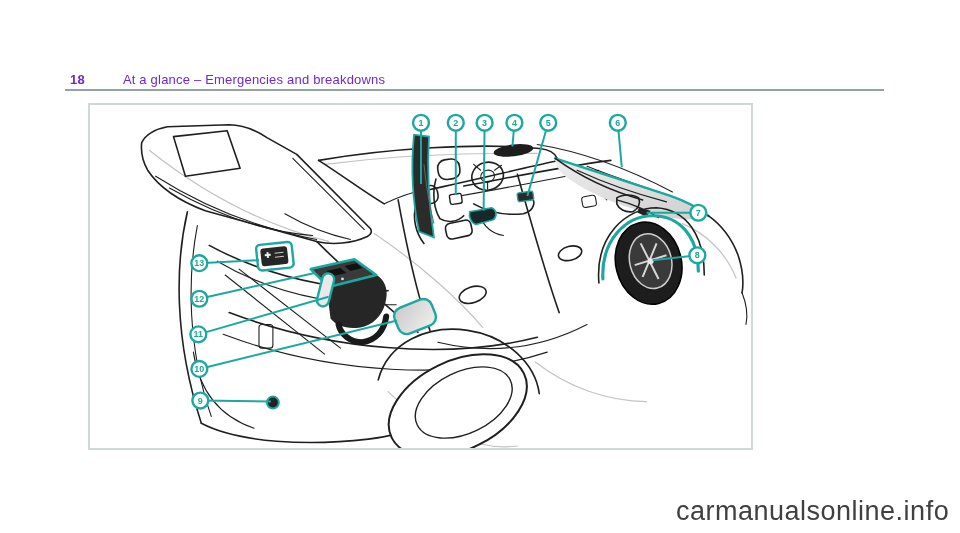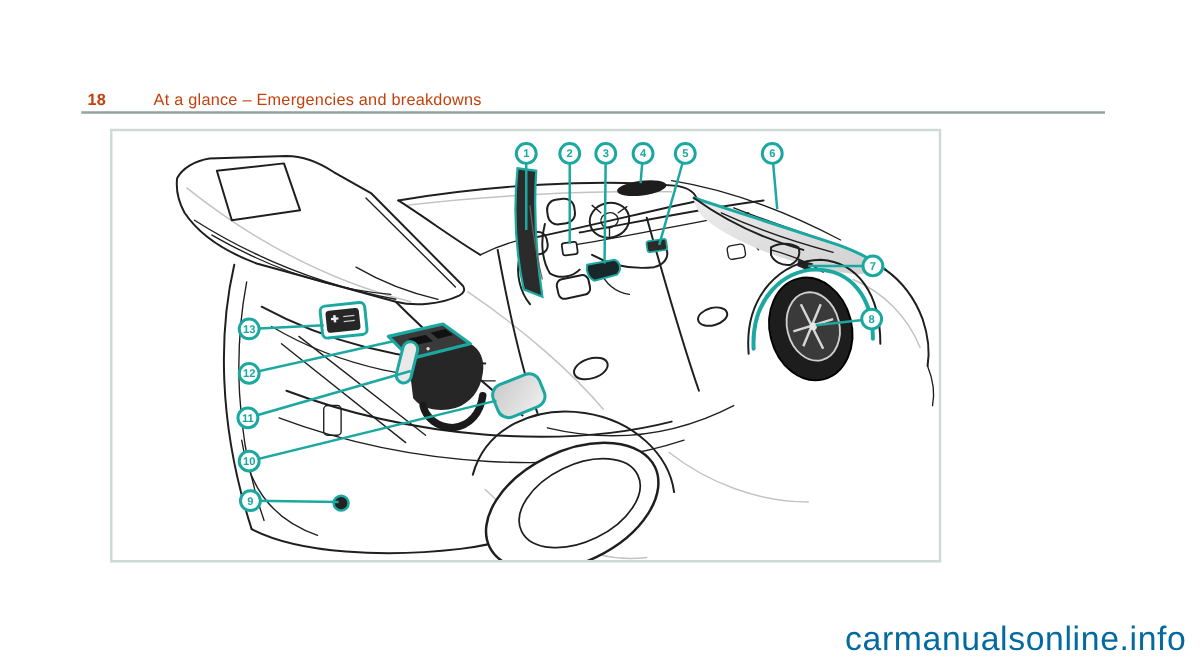--- a/index.html
+++ b/index.html
@@ -1,30 +1,30 @@
 <!DOCTYPE html>
 <html style="--accent: #1BA8A0;"><head>
 <meta charset="utf-8">
 <style>
   html,body{margin:0;padding:0;}
   body{
     width:960px;height:533px;position:relative;background:#ffffff;
     font-family:"Liberation Sans",sans-serif;overflow:hidden;
   }
-  .header{position:absolute;left:70px;top:72px;display:flex;align-items:baseline;color:#c2410c;}
+  .header{position:absolute;left:70px;top:72px;display:flex;align-items:baseline;color:#6d28d9;}
   .page-num{font-weight:bold;font-size:13px;letter-spacing:.2px;}
   .section-title{font-size:13px;margin-left:38px;letter-spacing:.2px;}
   .rule{position:absolute;left:65px;top:89px;width:819px;height:2px;background:#93a3a0;}
   .figure{
     position:absolute;left:88px;top:103px;width:665px;height:347px;
     border:2px solid #cfd9d8;box-sizing:border-box;background:#ffffff;
   }
   .figure svg{display:block;width:661px;height:343px;}
   .watermark{
-    position:absolute;left:676px;top:496px;font-size:27px;color:#0369a1;
+    position:absolute;left:676px;top:496px;font-size:27px;color:#404040;
     letter-spacing:.5px;white-space:nowrap;
   }
   .ink{stroke:#1f1f1f;stroke-width:1.6;fill:none;stroke-linecap:round;stroke-linejoin:round;}
   .thin{stroke:#1f1f1f;stroke-width:1.1;fill:none;stroke-linecap:round;}
   .ghost{stroke:#c3c3c3;stroke-width:1.2;fill:none;stroke-linecap:round;}
   .accent-stroke{stroke:var(--accent,#1BA8A0);fill:none;stroke-linecap:round;stroke-linejoin:round;}
 </style>
 </head>
 <body>
 

